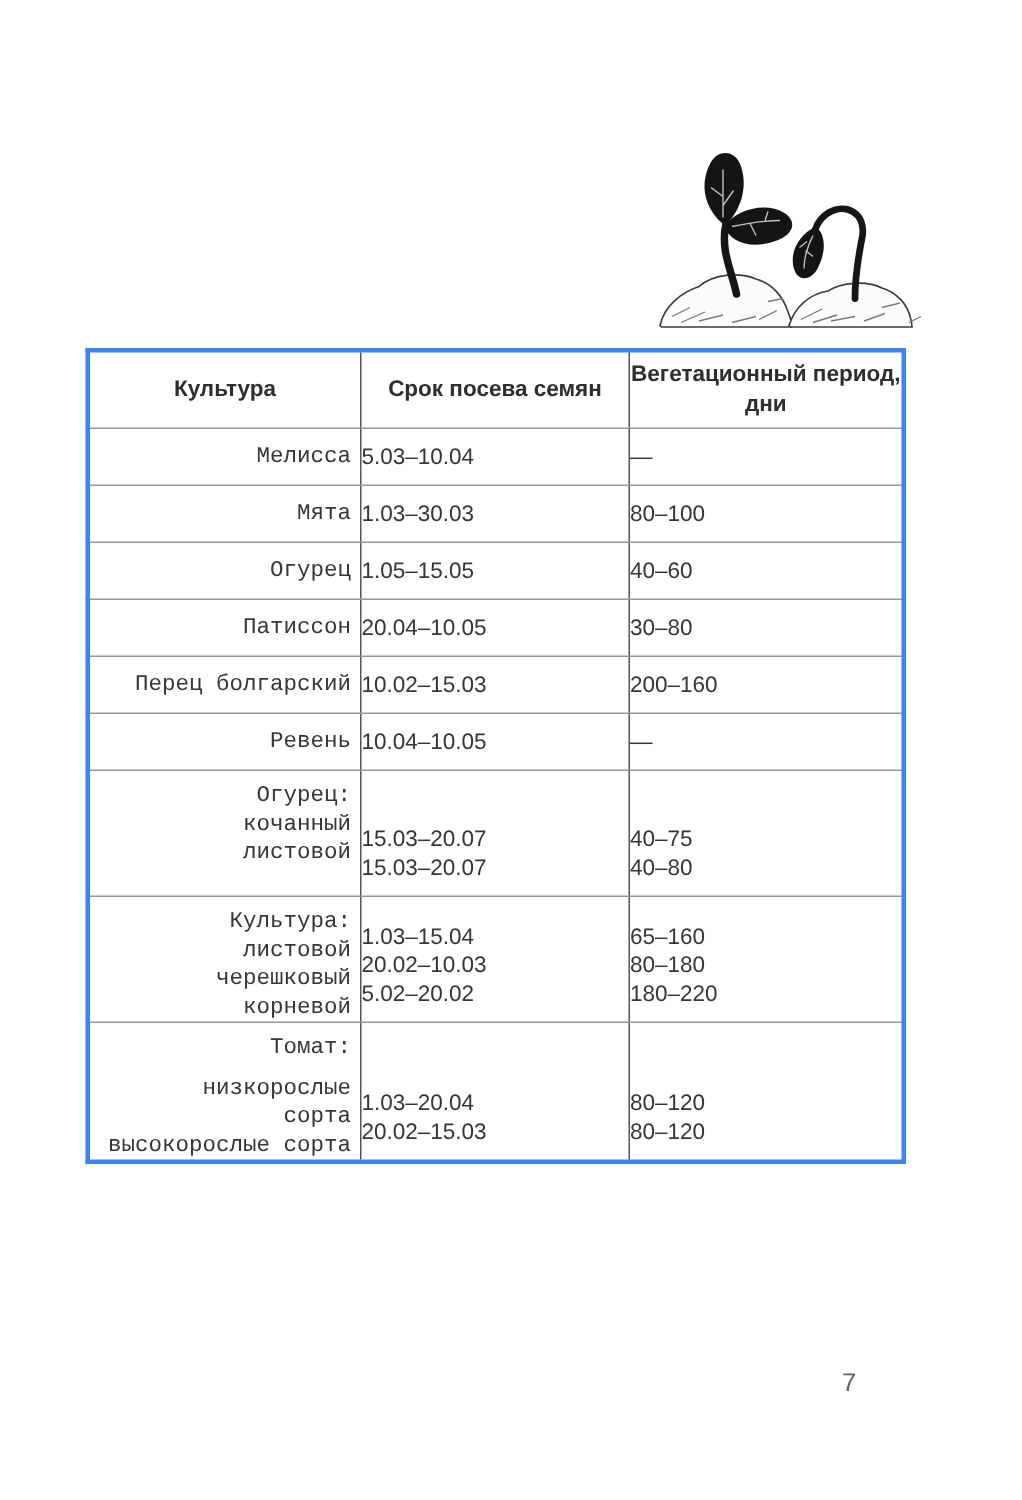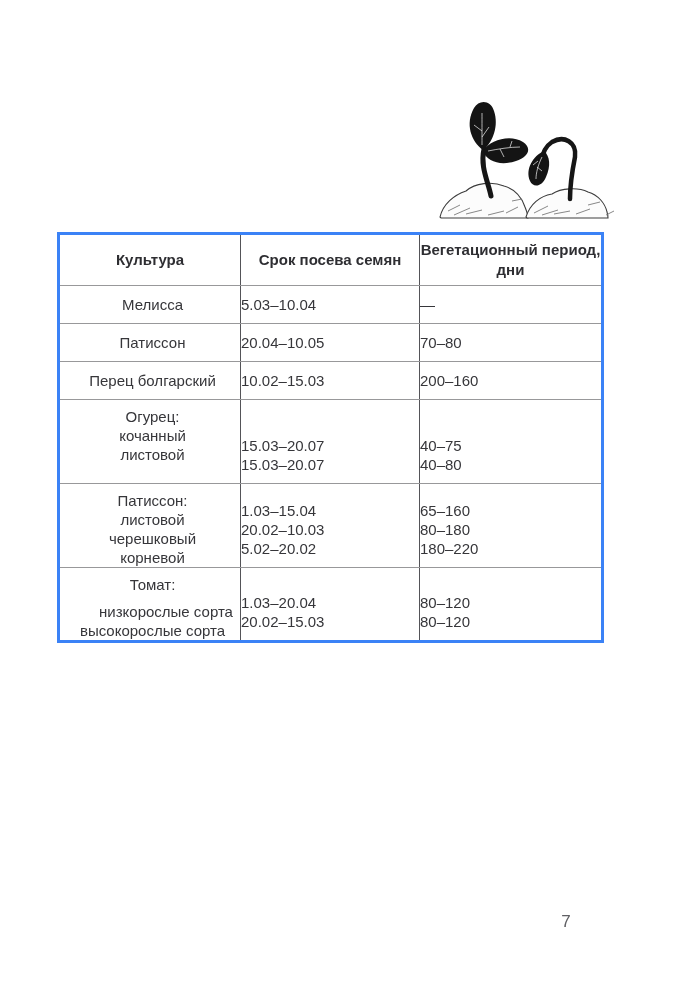--- a/index.html
+++ b/index.html
@@ -39,24 +39,25 @@
   }
   .sowing-table th{
     height:50px;
     font-weight:bold;
     text-align:center;
     vertical-align:middle;
     line-height:20px;
     color:#2e2e32;
   }
   .sowing-table td.culture{
-    text-align:center;
+    text-align:right;
     padding-left:11px;
     padding-right:6px;
     vertical-align:middle;
+    font-family:Liberation Mono, monospace;
   }
   .sowing-table td.center{
     text-align:left;
     vertical-align:middle;
   }
   .sowing-table tr.multi td.culture{
     vertical-align:top;
     padding-top:7px;
   }
   .sowing-table tr.multi td.center{
@@ -126,58 +127,91 @@
           </td>
           <td class="center">
             <div>5.03–10.04</div>
           </td>
           <td class="center">
             <div>—</div>
           </td>
         </tr>
         <tr style="height: 38px;">
           <td class="culture">
+            <div>Мята</div>
+          </td>
+          <td class="center">
+            <div>1.03–30.03</div>
+          </td>
+          <td class="center">
+            <div>80–100</div>
+          </td>
+        </tr>
+        <tr style="height: 38px;">
+          <td class="culture">
+            <div>Огурец</div>
+          </td>
+          <td class="center">
+            <div>1.05–15.05</div>
+          </td>
+          <td class="center">
+            <div>40–60</div>
+          </td>
+        </tr>
+        <tr style="height: 38px;">
+          <td class="culture">
             <div>Патиссон</div>
           </td>
           <td class="center">
             <div>20.04–10.05</div>
           </td>
           <td class="center">
-            <div>70–80</div>
+            <div>30–80</div>
           </td>
         </tr>
         <tr style="height: 38px;">
           <td class="culture">
             <div>Перец болгарский</div>
           </td>
           <td class="center">
             <div>10.02–15.03</div>
           </td>
           <td class="center">
             <div>200–160</div>
+          </td>
+        </tr>
+        <tr style="height: 38px;">
+          <td class="culture">
+            <div>Ревень</div>
+          </td>
+          <td class="center">
+            <div>10.04–10.05</div>
+          </td>
+          <td class="center">
+            <div>—</div>
           </td>
         </tr>
         <tr class="multi" style="height: 84px;">
           <td class="culture">
             <div>Огурец:</div>
             <div>кочанный</div>
             <div>листовой</div>
           </td>
           <td class="center">
             <div>15.03–20.07</div>
             <div>15.03–20.07</div>
           </td>
           <td class="center">
             <div>40–75</div>
             <div>40–80</div>
           </td>
         </tr>
         <tr class="multi" style="height: 84px;">
           <td class="culture">
-            <div>Патиссон:</div>
+            <div>Культура:</div>
             <div>листовой</div>
             <div>черешковый</div>
             <div>корневой</div>
           </td>
           <td class="center">
             <div>1.03–15.04</div>
             <div>20.02–10.03</div>
             <div>5.02–20.02</div>
           </td>
           <td class="center">

